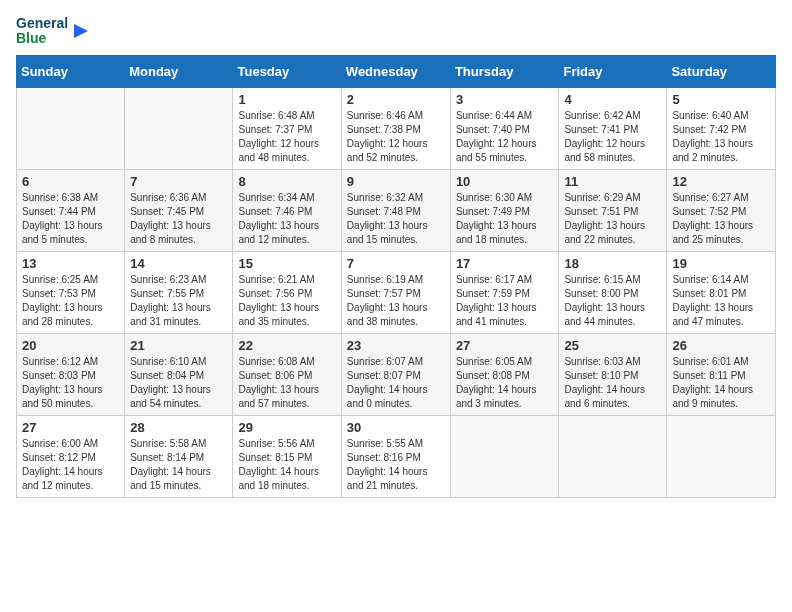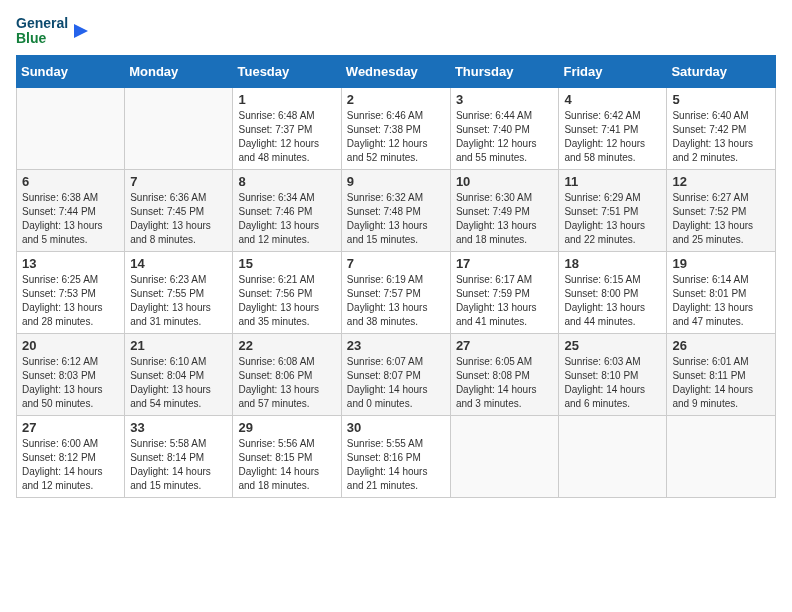--- a/index.html
+++ b/index.html
@@ -273,21 +273,21 @@
         </td>
       </tr>
       <tr>
         <td>
           <span class="day-number">27</span>
           <div class="day-detail">Sunrise: 6:00 AM
 Sunset: 8:12 PM
 Daylight: 14 hours and 12 minutes.</div>
         </td>
         <td>
-          <span class="day-number">33</span>
+          <span class="day-number">28</span>
           <div class="day-detail">Sunrise: 5:58 AM
 Sunset: 8:14 PM
 Daylight: 14 hours and 15 minutes.</div>
         </td>
         <td>
           <span class="day-number">29</span>
           <div class="day-detail">Sunrise: 5:56 AM
 Sunset: 8:15 PM
 Daylight: 14 hours and 18 minutes.</div>
         </td>

